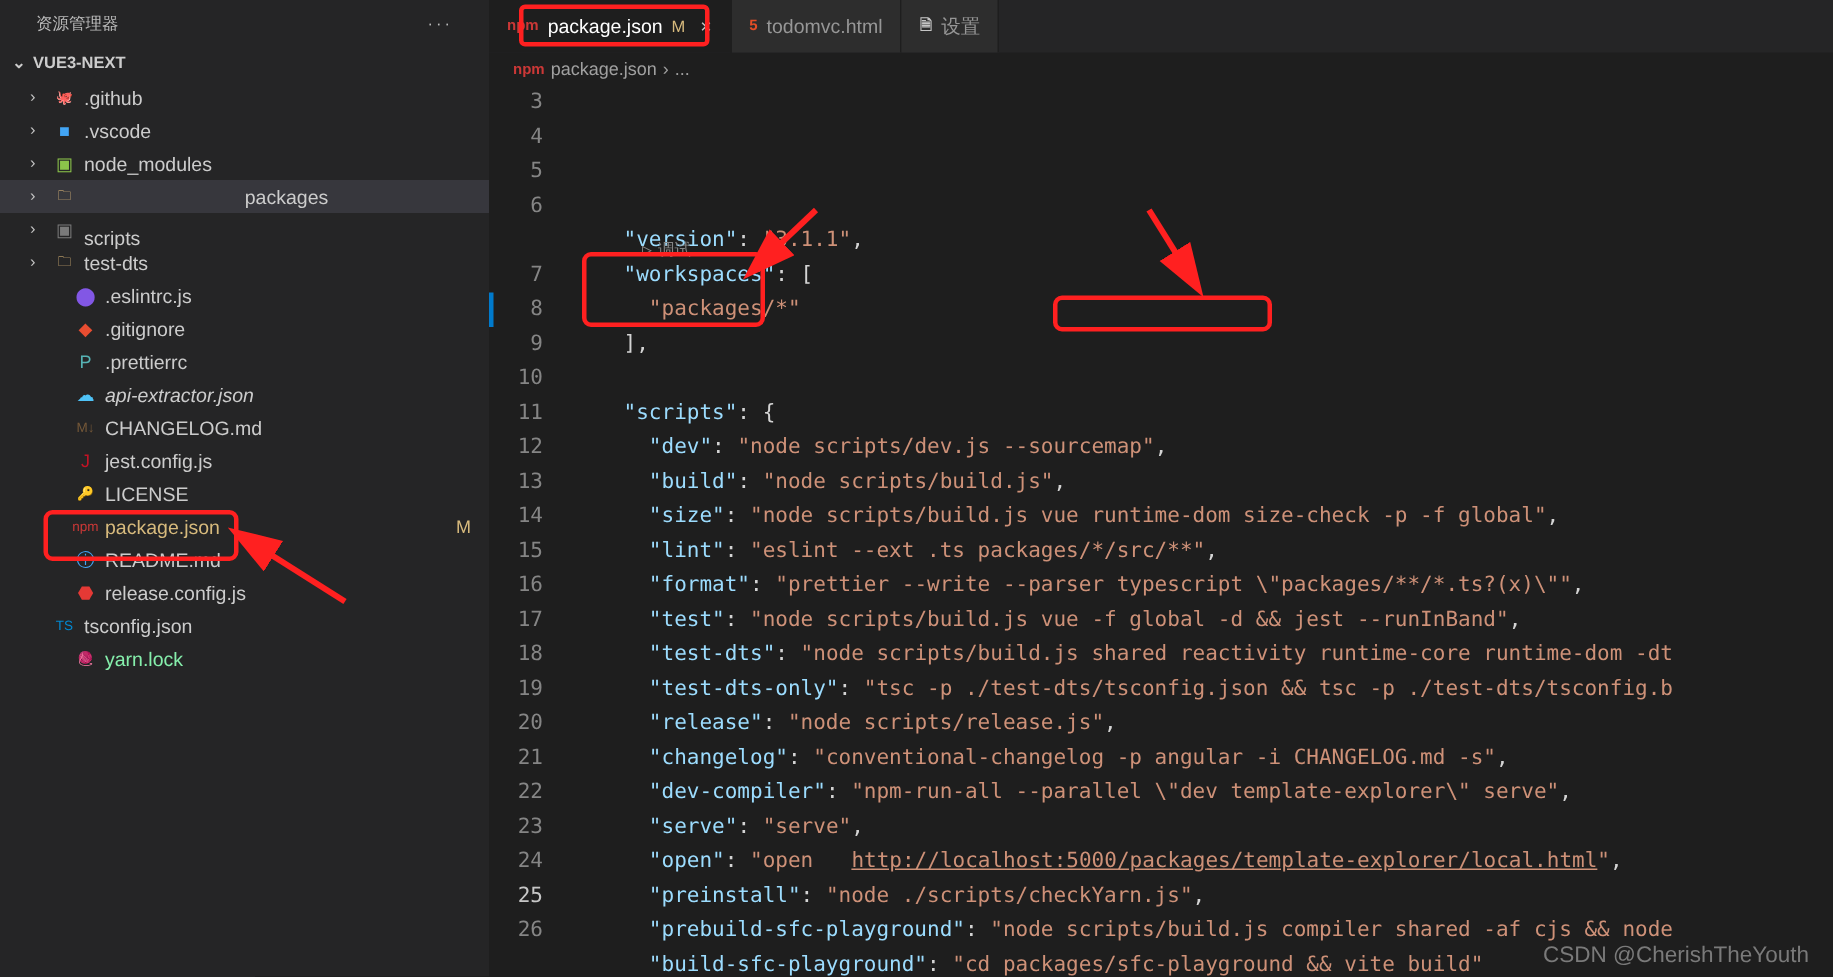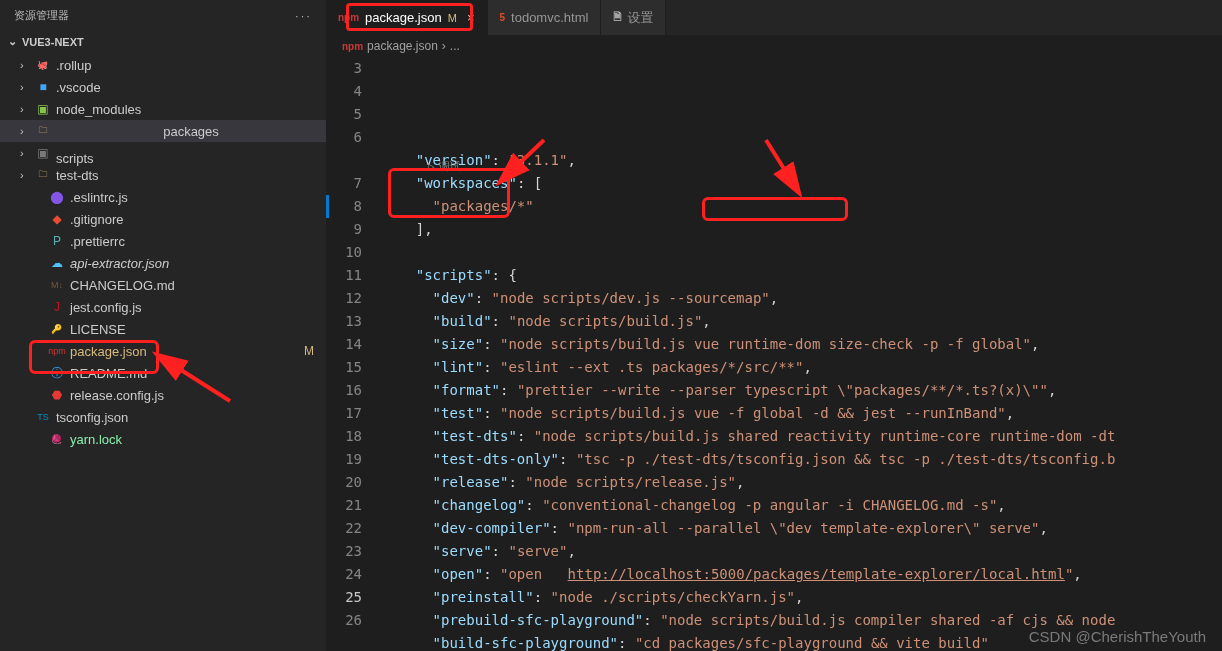--- a/index.html
+++ b/index.html
@@ -17,21 +17,21 @@
 .sidebar {
   width: 326px;
   background: #252526;
   display: flex;
   flex-direction: column;
 }
 .sidebar-header {
   display: flex;
   justify-content: space-between;
   align-items: center;
-  padding: 8px 14px;
+  padding: 8px 24px;
   font-size: 11px;
   color: #bbbbbb;
 }
 .sidebar-header .dots { color: #bbbbbb; cursor: pointer; letter-spacing: 2px; }
 .project-title {
   display: flex;
   align-items: center;
   padding: 4px 8px;
   font-size: 11px;
   font-weight: 700;
@@ -130,21 +130,21 @@
       <span class="dots">···</span>
     </div>
     <div class="project-title">
       <span class="chev">⌄</span>
       <span>VUE3-NEXT</span>
     </div>
     <div class="tree" id="tree">
         <div class="tree-item">
           <span class="chev">›</span>
           <span class="ficon" style="color: rgb(197, 197, 197); font-size: 9px;">🐙</span>
-          <span class="label" style="color: rgb(204, 204, 204);">.rollup</span>
+          <span class="label" style="color: rgb(204, 204, 204);">.github</span>
         </div>
         <div class="tree-item">
           <span class="chev">›</span>
           <span class="ficon" style="color: rgb(66, 165, 245); font-size: 12px;">■</span>
           <span class="label" style="color: rgb(204, 204, 204);">.vscode</span>
         </div>
         <div class="tree-item">
           <span class="chev">›</span>
           <span class="ficon" style="color: rgb(139, 195, 74); font-size: 12px;">▣</span>
           <span class="label" style="color: rgb(204, 204, 204);">node_modules</span>

